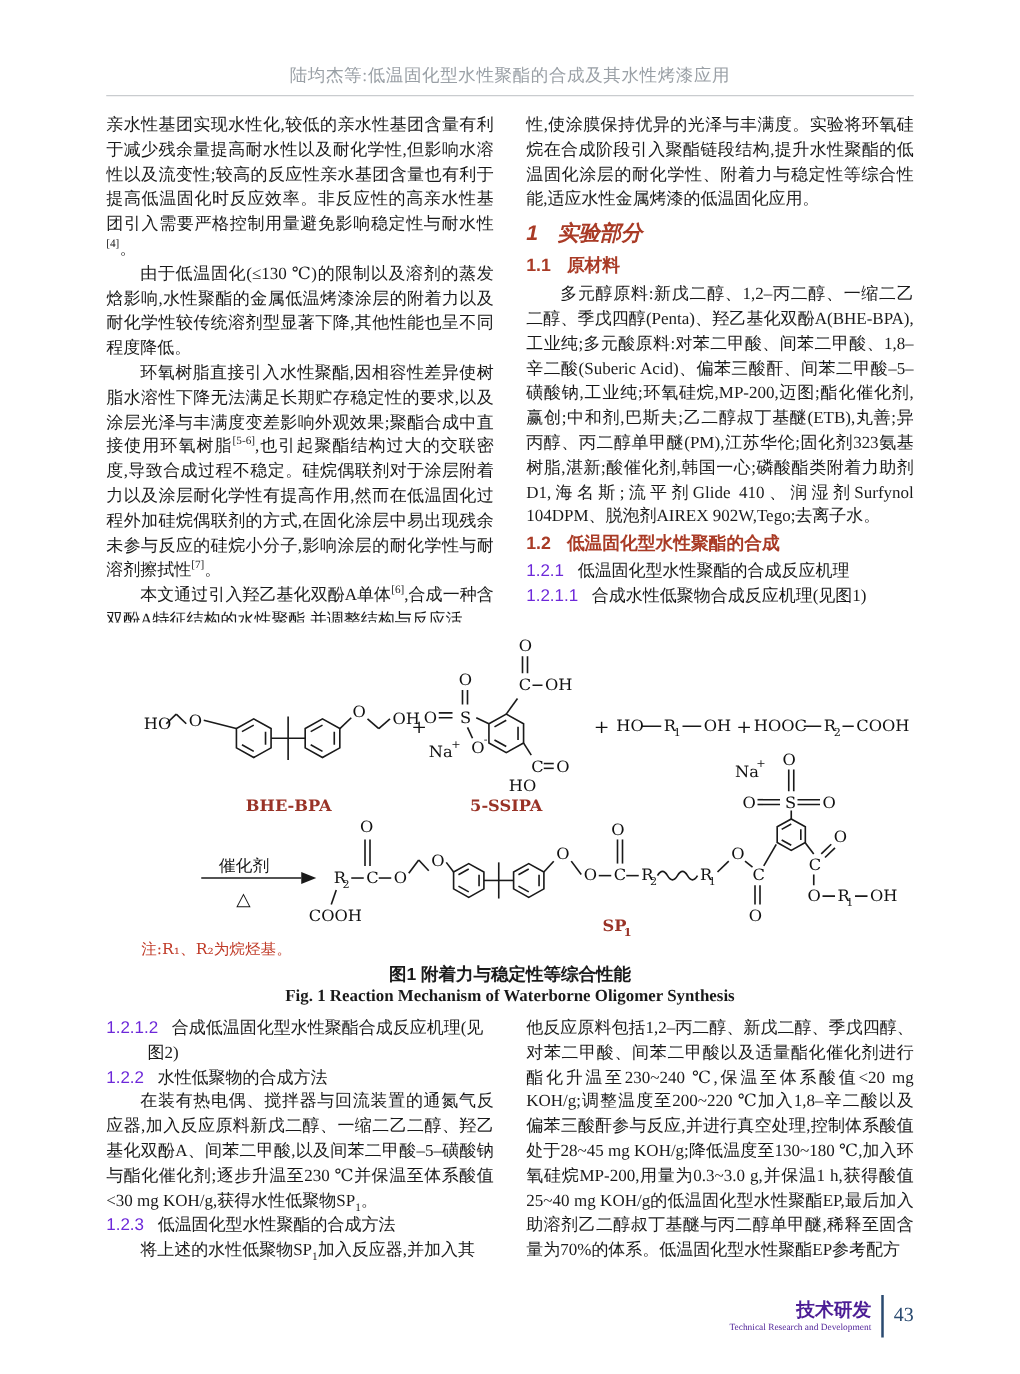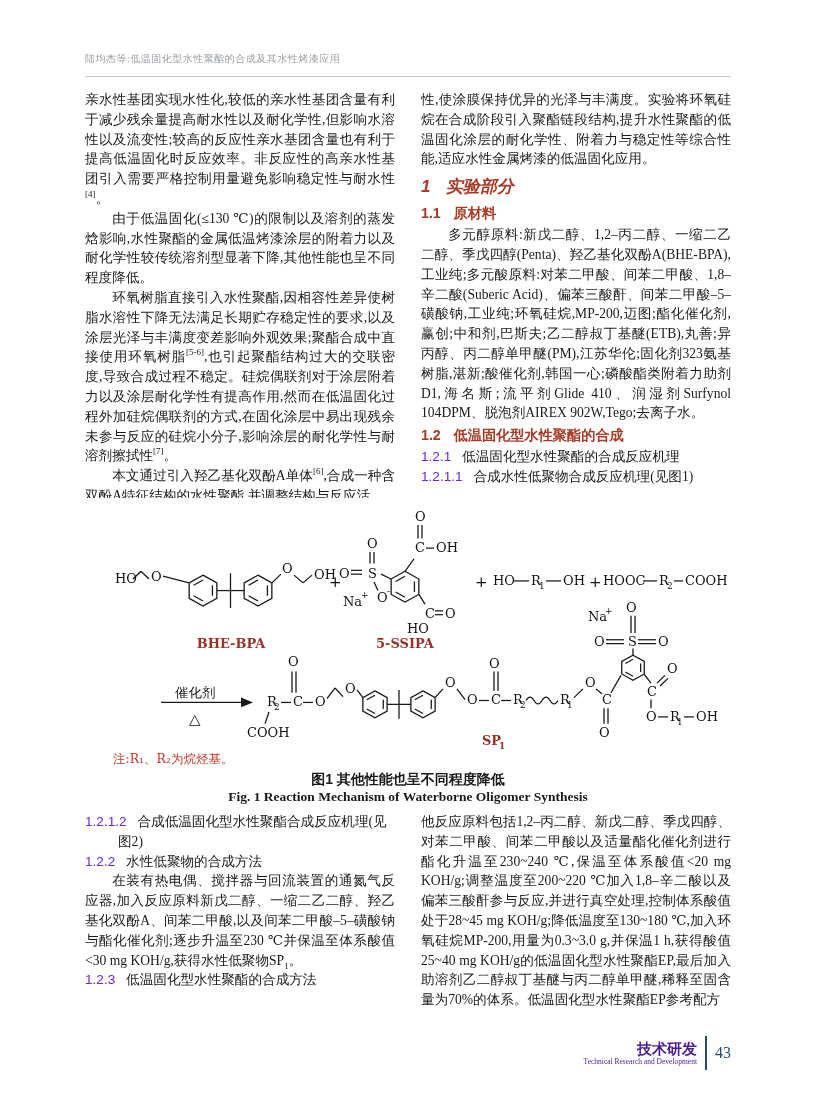--- a/index.html
+++ b/index.html
@@ -1,19 +1,19 @@
 <!DOCTYPE html>
 <html><head>
 <meta charset="utf-8">
 <style>
   html,body{margin:0;padding:0;background:#ffffff;}
   .page{position:relative;width:816px;height:1099px;background:#fff;overflow:hidden;
         font-family:"Liberation Serif","DejaVu Serif",serif;color:#1a1a1a;}
-  .running-head{position:absolute;left:85px;top:52px;width:646px;text-align:left;
-        font-size:10px;color:#9aa0a6;letter-spacing:.5px;}
+  .running-head{position:absolute;left:85px;top:52px;width:646px;text-align:center;
+        font-size:14px;color:#9aa0a6;letter-spacing:.5px;}
   .head-rule{position:absolute;left:85px;top:76px;width:646px;height:1px;background:#c9cccf;}
   .band{position:absolute;left:85px;width:646px;display:flex;gap:26px;}
   .band.top{top:90px;height:408px;overflow:hidden;}
   .band.bottom{top:812px;height:212px;overflow:hidden;}
   .col{width:310px;font-size:13.6px;line-height:19.8px;text-align:justify;}
   .blk{margin:0;}
   .blk.indent{text-indent:2em;}
   .blk.hang{padding-left:33px;text-indent:-33px;}
   .blk.h1{font-family:"Liberation Sans","DejaVu Sans",sans-serif;font-weight:bold;
           color:#a93b26;font-size:17px;line-height:22px;margin:7px 0 5px;text-align:left;font-style:italic;}
@@ -217,30 +217,31 @@
         <text x="562" y="205" font-size="13" class="atom ">C</text>
         <text x="582" y="182" font-size="13" class="atom ">O</text>
         <text x="561" y="231" font-size="13" class="atom ">O</text>
         <text x="585" y="231" font-size="13" class="atom ">R</text>
         <text x="592" y="235" font-size="9" class="atom ">1</text>
         <text x="611" y="231" font-size="13" class="atom ">OH</text>
         <text x="397" y="256" font-size="13" class="atom lbl">SP</text>
         <text x="414" y="260" font-size="9" class="atom lbl">1</text>
         <text x="28" y="275" font-size="12.5" class="atom note">注:R₁、R₂为烷烃基。</text>
       </svg>
-    <div class="cap-zh">图1  其他性能也呈不同程度降低</div>
+    <div class="cap-zh">图1  附着力与稳定性等综合性能</div>
     <div class="cap-en">Fig. 1   Reaction Mechanism of Waterborne Oligomer Synthesis</div>
   </div>
 
   <div class="band bottom">
     <div class="col">
         <div class="blk h4 hang"><span class="num">1.2.1.2</span><span>合成低温固化型水性聚酯合成反应机理(见图2)</span></div>
         <div class="blk h4"><span class="num">1.2.2</span><span>水性低聚物的合成方法</span></div>
         <div class="blk p indent"><span>在装有热电偶、搅拌器与回流装置的通氮气反应器,加入反应原料新戊二醇、一缩二乙二醇、羟乙基化双酚A、间苯二甲酸,以及间苯二甲酸–5–磺酸钠与酯化催化剂;逐步升温至230 ℃并保温至体系酸值&lt;30 mg KOH/g,获得水性低聚物SP</span><sub>1</sub><span>。</span></div>
         <div class="blk h4"><span class="num">1.2.3</span><span>低温固化型水性聚酯的合成方法</span></div>
+        <div class="blk p indent"><span>将上述的水性低聚物SP</span><sub>1</sub><span>加入反应器,并加入其</span></div>
       </div>
     <div class="col">
         <div class="blk p"><span>他反应原料包括1,2–丙二醇、新戊二醇、季戊四醇、对苯二甲酸、间苯二甲酸以及适量酯化催化剂进行酯化升温至230~240 ℃,保温至体系酸值&lt;20 mg KOH/g;调整温度至200~220 ℃加入1,8–辛二酸以及偏苯三酸酐参与反应,并进行真空处理,控制体系酸值处于28~45 mg KOH/g;降低温度至130~180 ℃,加入环氧硅烷MP-200,用量为0.3~3.0 g,并保温1 h,获得酸值25~40 mg KOH/g的低温固化型水性聚酯EP,最后加入助溶剂乙二醇叔丁基醚与丙二醇单甲醚,稀释至固含量为70%的体系。低温固化型水性聚酯EP参考配方</span></div>
       </div>
   </div>
 
   <div class="footer">
     <div class="sec">
       <div class="zh">技术研发</div>
       <div class="en">Technical Research and Development</div>

